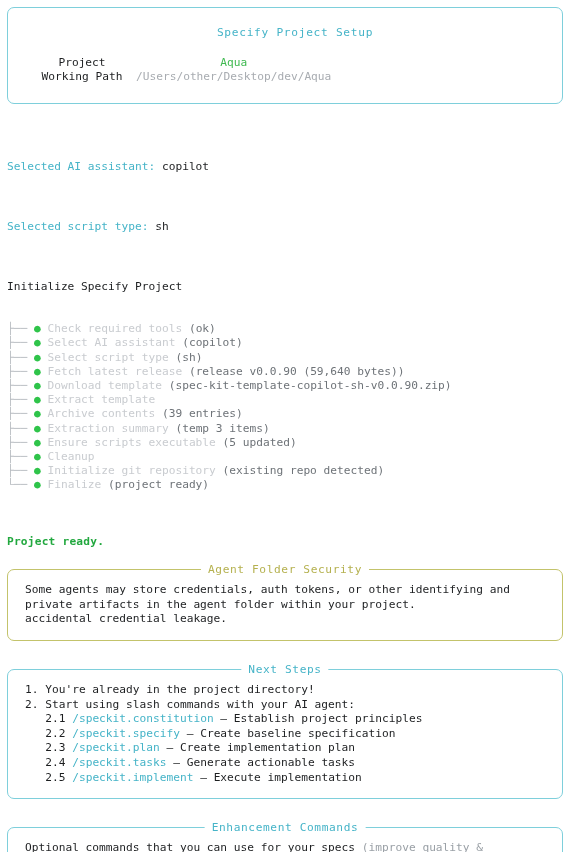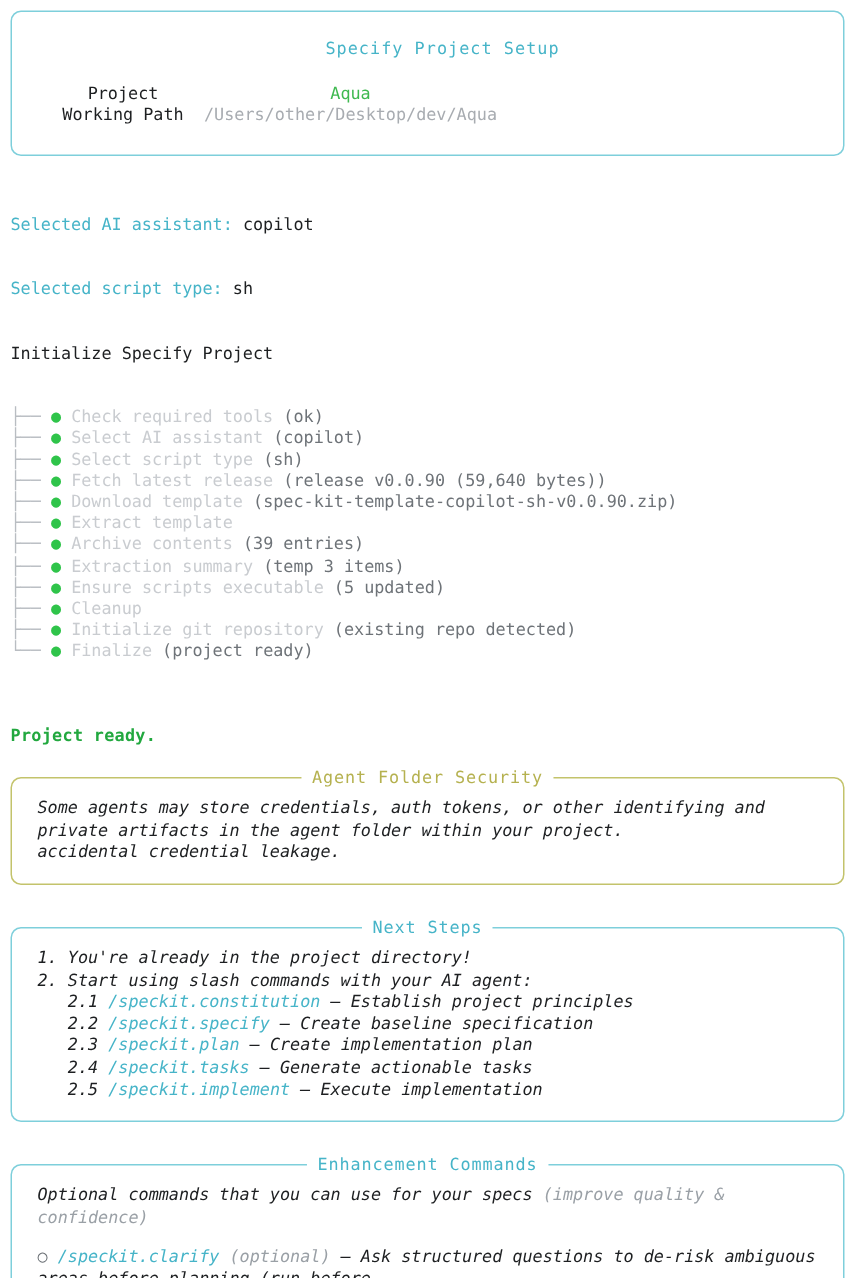--- a/index.html
+++ b/index.html
@@ -43,21 +43,21 @@
     background: #ffffff;
     padding: 0 7px;
     font-size: 11.2px;
     line-height: 13px;
     white-space: nowrap;
     letter-spacing: 0.6px;
     color: #46b4c8;
   }
   .panel.olive > .panel-title { color: #b5b14f; }
 
-  .panel-body { padding: 13px 13px 13px 17px; font-style: italic; }
+  .panel-body { padding: 13px 13px 13px 17px; }
 
   
   .setup-panel { margin-top: 7px; height: 97px; text-align: center; }
   .setup-heading {
     color: #46b4c8;
     letter-spacing: 0.7px;
     padding: 18px 0 0 20px;
   }
   .kv-table {
     margin: 16px 0 0 20px;
@@ -71,21 +71,21 @@
   }
   .kv-key { color: #1d1f21; width: 108px; }
   .kv-val-accent { color: #3fb950; }
   .kv-val-dim { color: #a8acb1; }
 
   
   .log {
     margin: 11px 0 0 7px;
     white-space: pre;
   }
-  .log-line { line-height: 14.2px; white-space: pre; }
+  .log-line { line-height: 14.2px; white-space: pre; margin-top: 17px; }
   .log-label { color: #46b4c8; }
   .log-value { color: #1d1f21; }
 
   .tree-row {
     line-height: 14.2px;
     white-space: pre;
     display: block;
   }
   .tree-branch { color: #b9bdc2; }
   .tree-dot { color: #2fc44a; }

